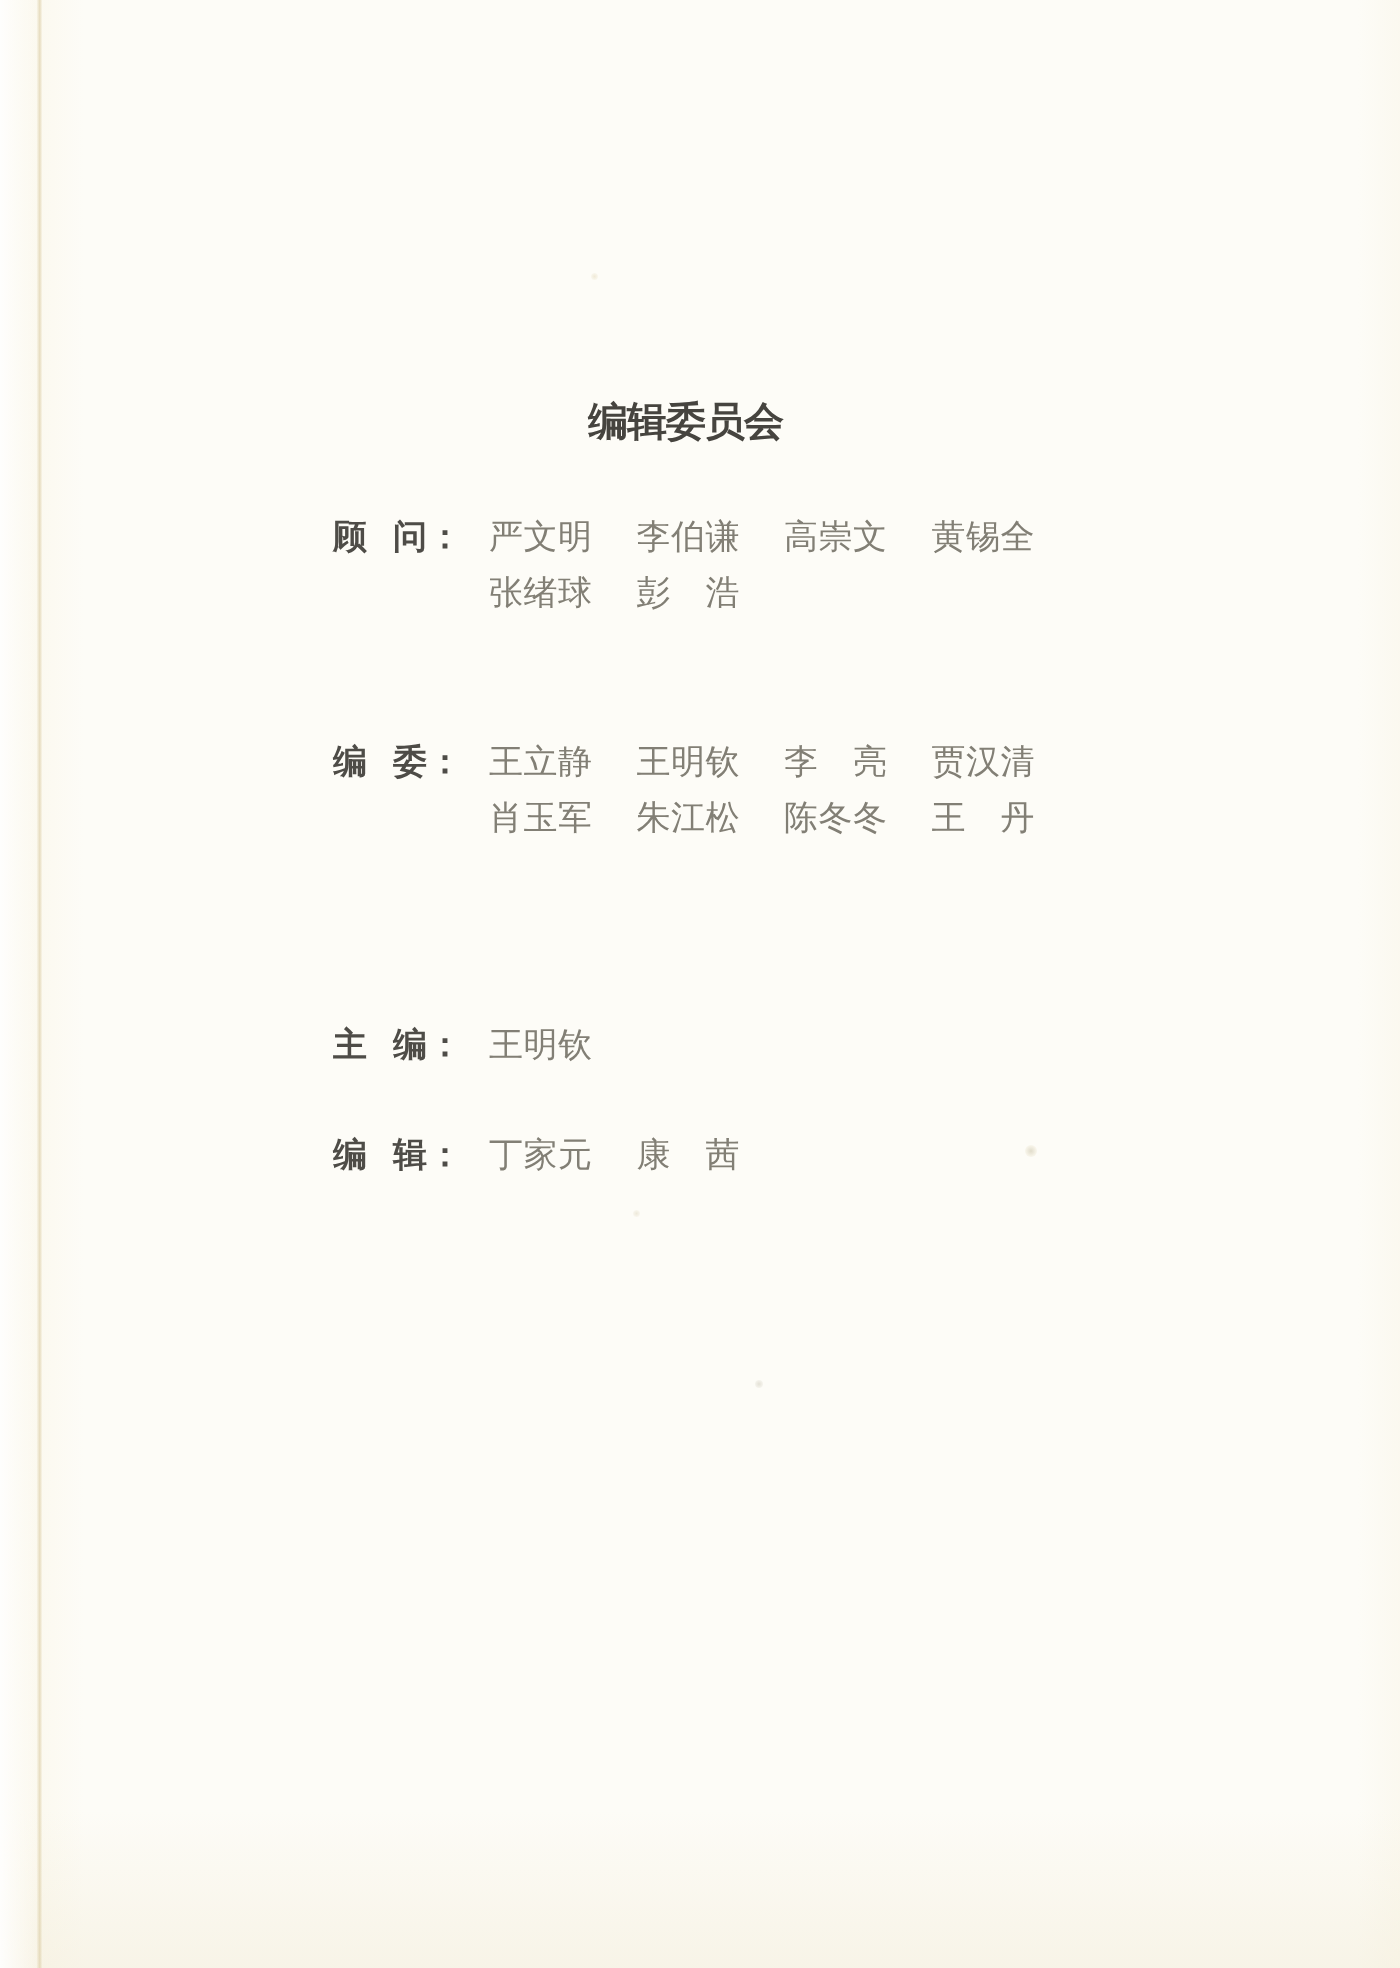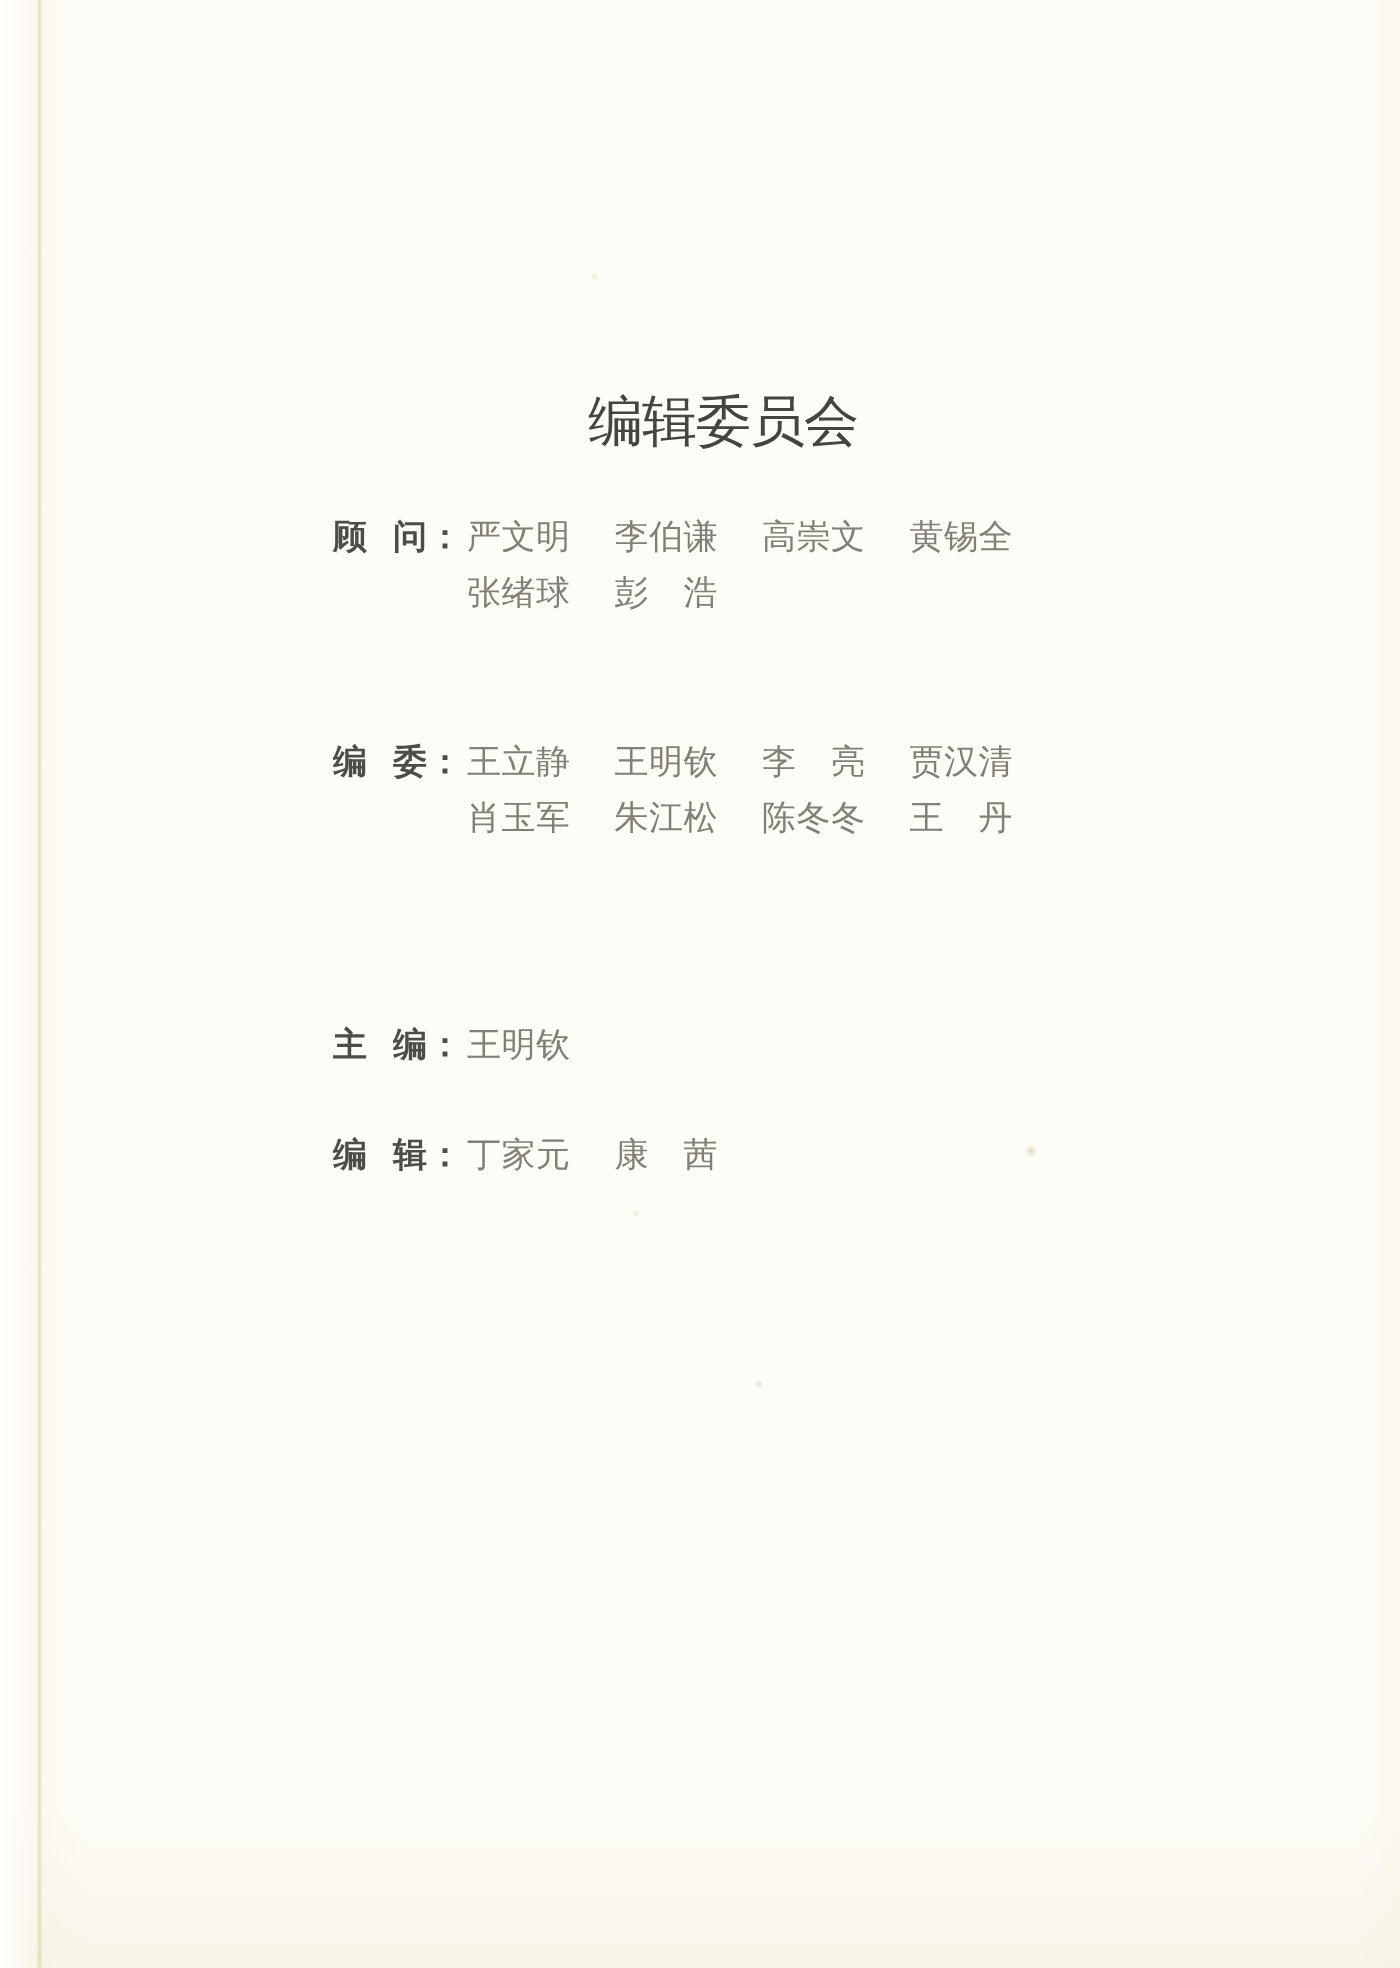--- a/index.html
+++ b/index.html
@@ -37,23 +37,23 @@
     top: 0;
     width: 37px;
     height: 100%;
     background: linear-gradient(90deg, rgba(255,255,255,.9), rgba(252,249,240,.2));
   }
   .title {
     position: absolute;
     top: 390px;
     left: 588px;
     margin: 0;
-    font-size: 55px;
+    font-size: 40px;
     line-height: 64px;
-    font-weight: 400;
+    font-weight: 700;
     letter-spacing: -1px;
     color: #46443f;
     font-family: "Liberation Serif", "DejaVu Serif", serif;
   }
   .section {
     position: absolute;
     left: 333px;
     display: flex;
     align-items: flex-start;
   }
@@ -83,20 +83,21 @@
   }
   .names {
     display: flex;
     flex-direction: column;
   }
   .name-row {
     display: flex;
     gap: 44px;
     height: 56px;
     line-height: 56px;
+    margin-left: 22px;
   }
   .name {
     font-size: 34px;
     color: #827f75;
     white-space: pre;
     min-width: 102px;
     letter-spacing: 0.5px;
     font-family: "Liberation Serif", "DejaVu Serif", serif;
   }
   

